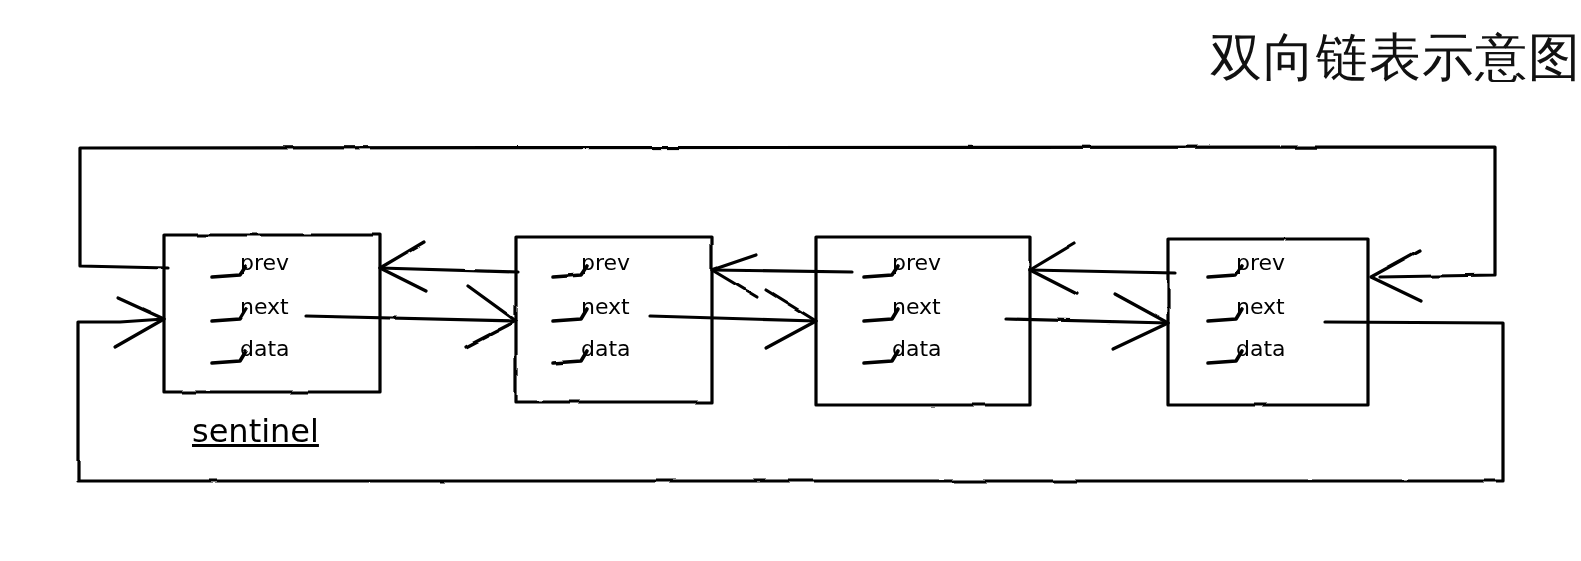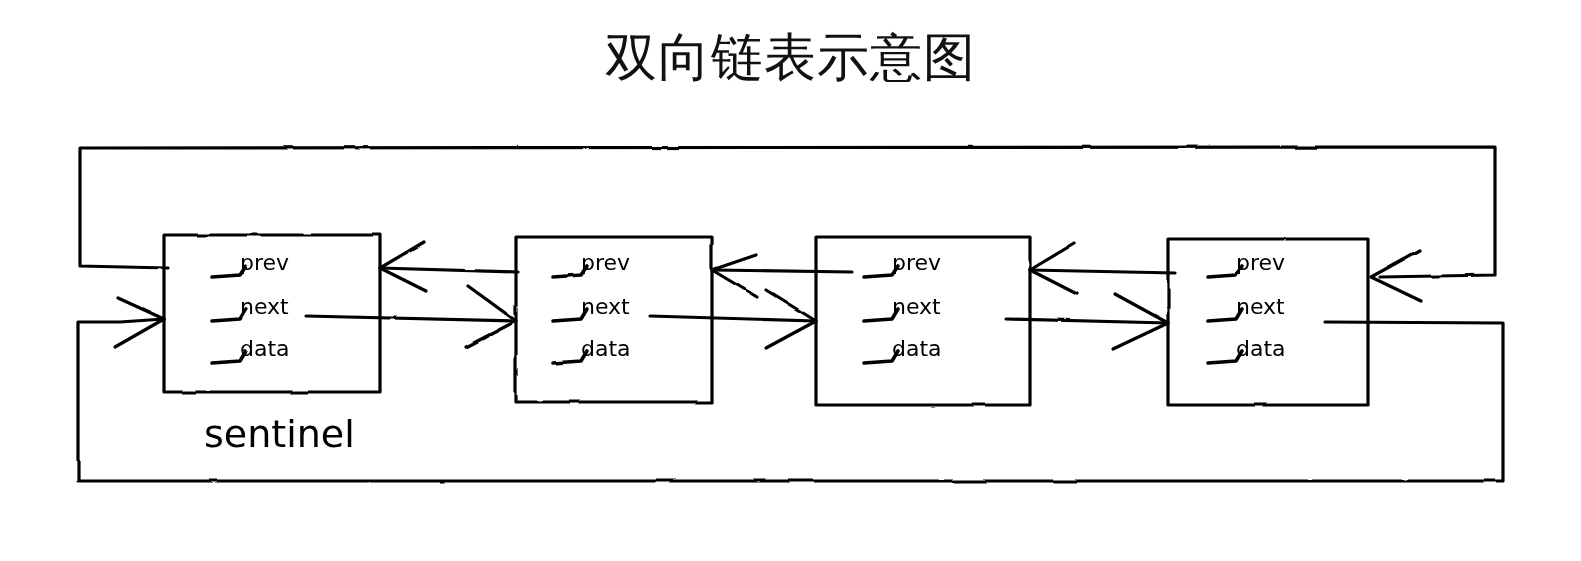--- a/index.html
+++ b/index.html
@@ -15,21 +15,21 @@
     width: 1581px;
     height: 561px;
     background: #ffffff;
     overflow: hidden;
   }
   #title {
     position: absolute;
     left: 0;
     top: 26px;
     width: 1581px;
-    text-align: center;
+    text-align: right;
     font-family: "DejaVu Sans", "Liberation Sans", sans-serif;
     font-size: 52px;
     font-weight: 400;
     color: #111111;
     letter-spacing: 1px;
     line-height: 62px;
     white-space: nowrap;
   }
   #diagram {
     position: absolute;
@@ -117,15 +117,15 @@
   <div class="node-label" style="left:581px; top:336px;">data</div>
 
   <div class="node-label" style="left:892px; top:250px;">prev</div>
   <div class="node-label" style="left:892px; top:294px;">next</div>
   <div class="node-label" style="left:892px; top:336px;">data</div>
 
   <div class="node-label" style="left:1236px; top:250px;">prev</div>
   <div class="node-label" style="left:1236px; top:294px;">next</div>
   <div class="node-label" style="left:1236px; top:336px;">data</div>
 
-  <div class="node-label" style="left:204px; top:412px; font-size:38px;">sentinel</div>
+  <div class="node-label" style="left:192px; top:412px; font-size:32px;text-decoration:underline;">sentinel</div>
 
 </div>
 
 </body></html>

